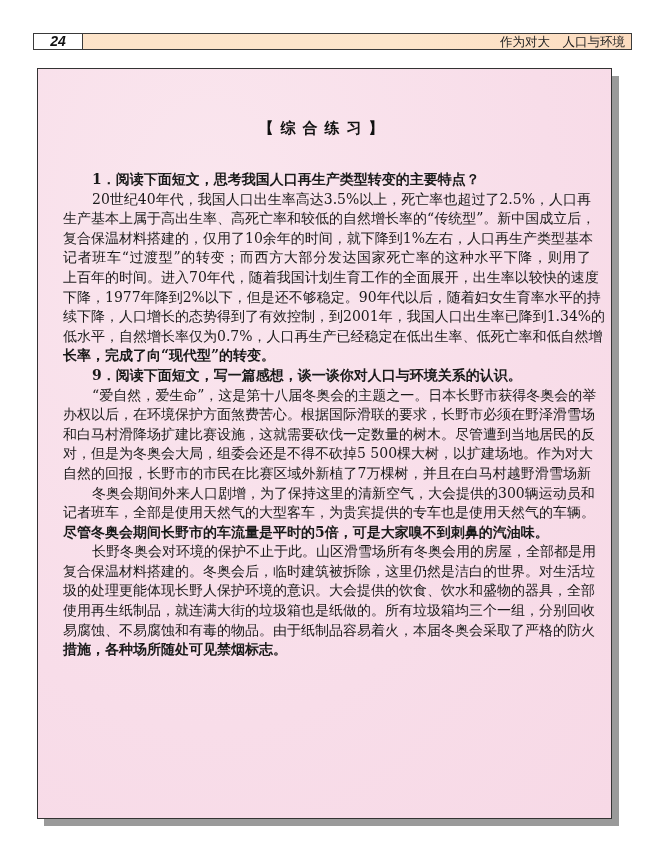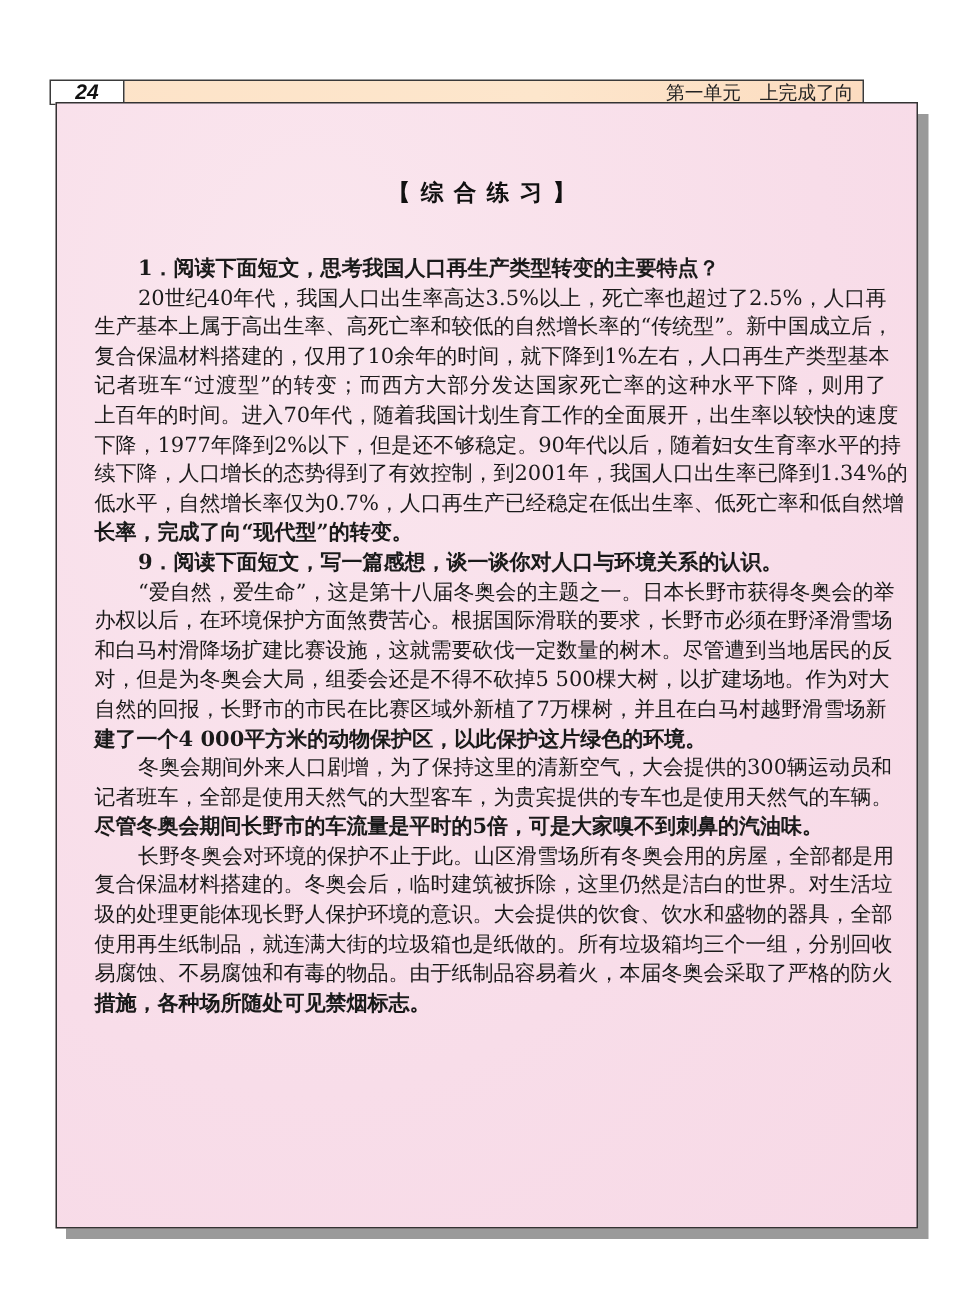--- a/index.html
+++ b/index.html
@@ -1,24 +1,23 @@
 <!DOCTYPE html>
 <html><head>
 <meta charset="utf-8">
 <style>
   html, body { margin: 0; padding: 0; }
   body {
     width: 650px; height: 868px; background: #ffffff; position: relative; overflow: hidden;
     font-family: "DejaVu Serif", "Liberation Serif", serif;
   }
   .header-bar {
-    position: absolute; left: 33px; top: 33px; width: 543px; height: 17px;
+    position: absolute; left: 33px; top: 33px; width: 599px; height: 17px;
     border: 1px solid #3a3a3a; background: linear-gradient(90deg, #fde3c8 0%, #fde6cc 60%, #fcdcc0 100%);
     box-sizing: border-box;
-    margin-top: 20px;
   }
   .page-num-box {
     position: absolute; left: 0; top: 0; width: 48px; height: 15px; background: #ffffff;
     border-right: 1px solid #3a3a3a;
     font-family: "Liberation Sans", "DejaVu Sans", sans-serif; font-weight: bold; font-style: italic;
     font-size: 14px; line-height: 15px; text-align: center; color: #111;
   }
   .unit-title {
     position: absolute; right: 6px; top: 0; height: 15px; line-height: 15px;
     font-family: "DejaVu Sans", sans-serif; font-size: 12.5px; color: #222; white-space: pre;
@@ -42,21 +41,21 @@
   }
   .line { white-space: nowrap; display: block; text-align: justify; text-align-last: justify; height: 19.6px; overflow: visible; }
   .line.last { text-align-last: left; font-weight: bold; }
   .line.indent { padding-left: 29px; }
 </style>
 </head>
 <body>
 
 <div class="header-bar">
   <div class="page-num-box">24</div>
-  <div class="unit-title">第一单元　上完成了向</div>
+  <div class="unit-title">作为对大　人口与环境</div>
 </div>
 
 <div class="panel-shadow"></div>
 <div class="panel">
   <div class="exercise-title">【综合练习】</div>
   <div class="body-text" id="body-text">
       <div>
         <span class="line indent last">1．阅读下面短文，思考我国人口再生产类型转变的主要特点？</span>
       </div>
       <div>
@@ -72,21 +71,20 @@
       </div>
       <div>
         <span class="line indent last">9．阅读下面短文，写一篇感想，谈一谈你对人口与环境关系的认识。</span>
       </div>
       <div>
         <span class="line indent">“爱自然，爱生命”，这是第十八届冬奥会的主题之一。日本长野市获得冬奥会的举</span>
         <span class="line">办权以后，在环境保护方面煞费苦心。根据国际滑联的要求，长野市必须在野泽滑雪场</span>
         <span class="line">和白马村滑降场扩建比赛设施，这就需要砍伐一定数量的树木。尽管遭到当地居民的反</span>
         <span class="line">对，但是为冬奥会大局，组委会还是不得不砍掉5 500棵大树，以扩建场地。作为对大</span>
         <span class="line">自然的回报，长野市的市民在比赛区域外新植了7万棵树，并且在白马村越野滑雪场新</span>
-        <span class="line last">建了一个4 000平方米的动物保护区，以此保护这片绿色的环境。</span>
       </div>
       <div>
         <span class="line indent">冬奥会期间外来人口剧增，为了保持这里的清新空气，大会提供的300辆运动员和</span>
         <span class="line">记者班车，全部是使用天然气的大型客车，为贵宾提供的专车也是使用天然气的车辆。</span>
         <span class="line last">尽管冬奥会期间长野市的车流量是平时的5倍，可是大家嗅不到刺鼻的汽油味。</span>
       </div>
       <div>
         <span class="line indent">长野冬奥会对环境的保护不止于此。山区滑雪场所有冬奥会用的房屋，全部都是用</span>
         <span class="line">复合保温材料搭建的。冬奥会后，临时建筑被拆除，这里仍然是洁白的世界。对生活垃</span>
         <span class="line">圾的处理更能体现长野人保护环境的意识。大会提供的饮食、饮水和盛物的器具，全部</span>

